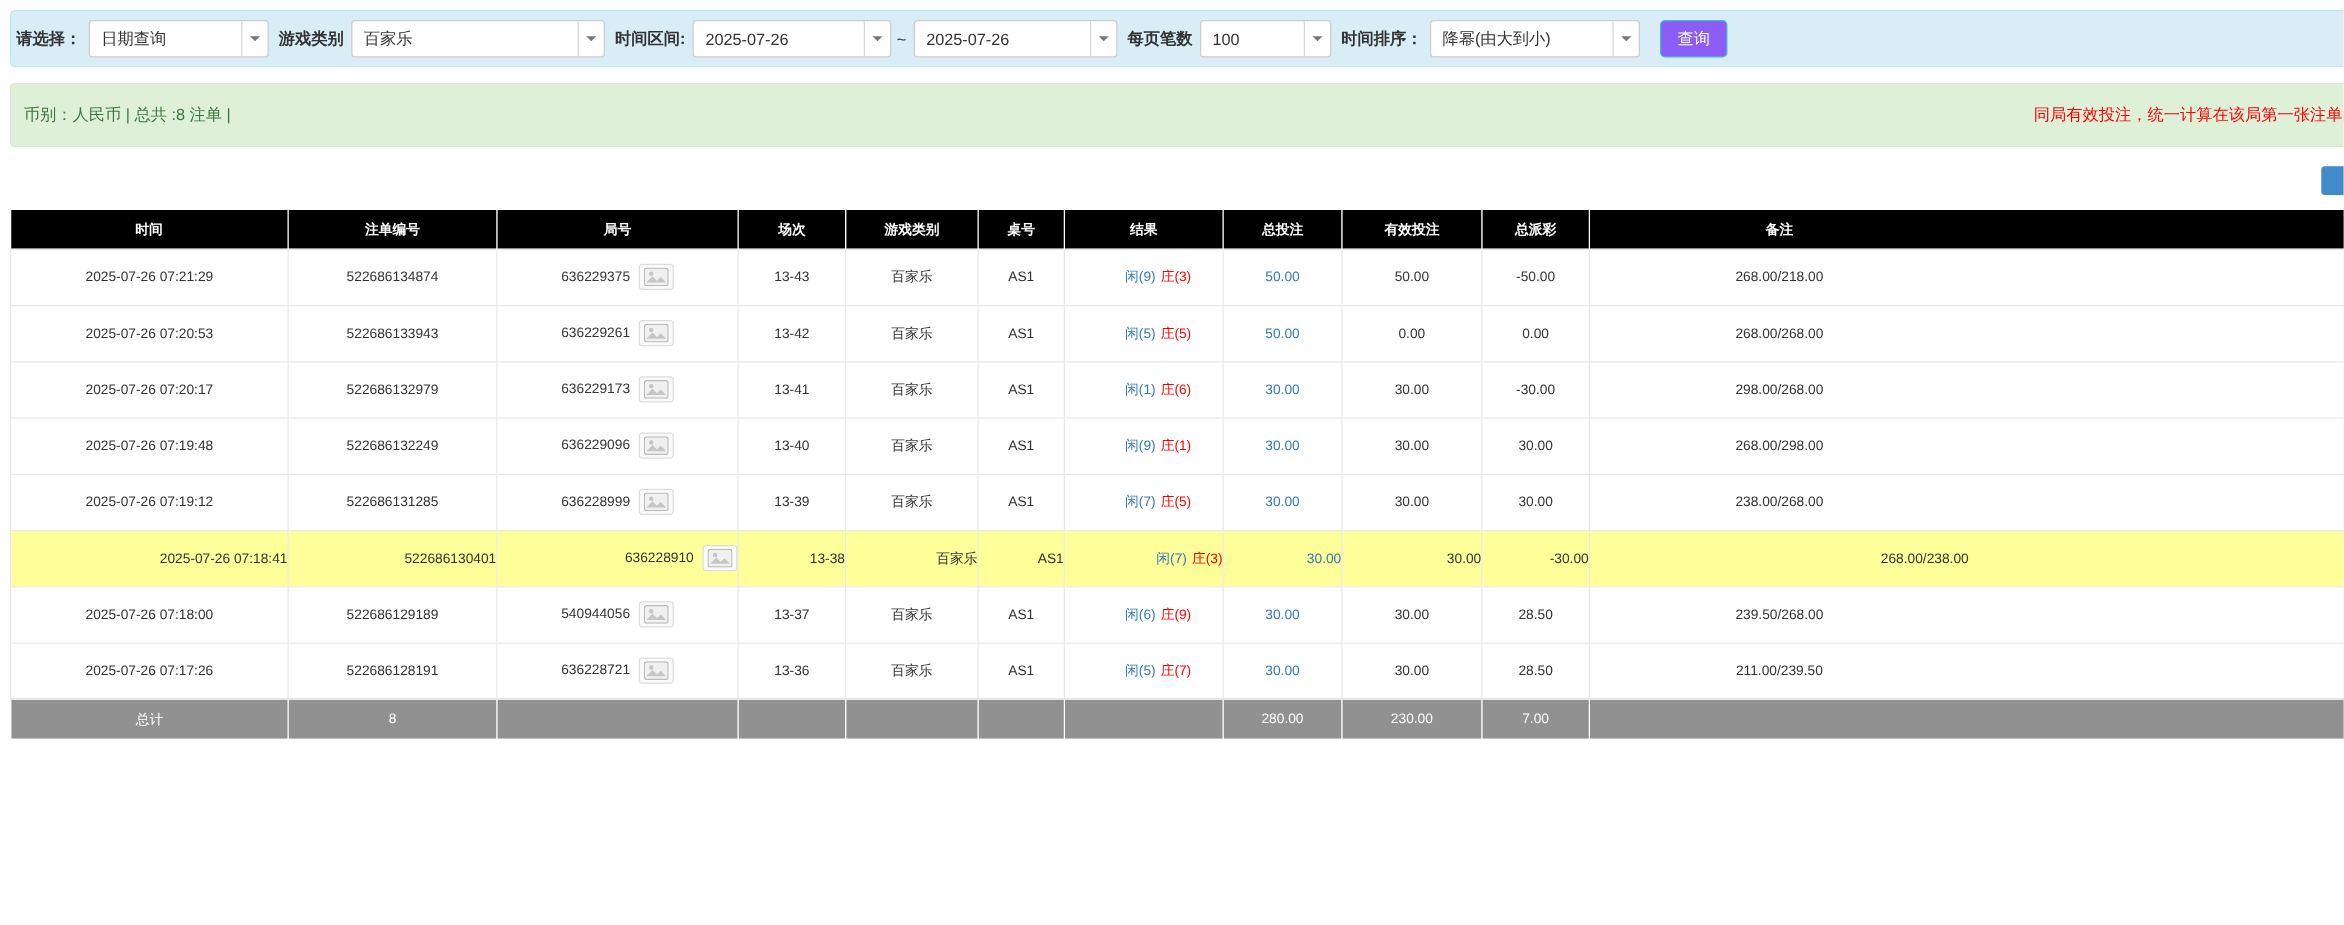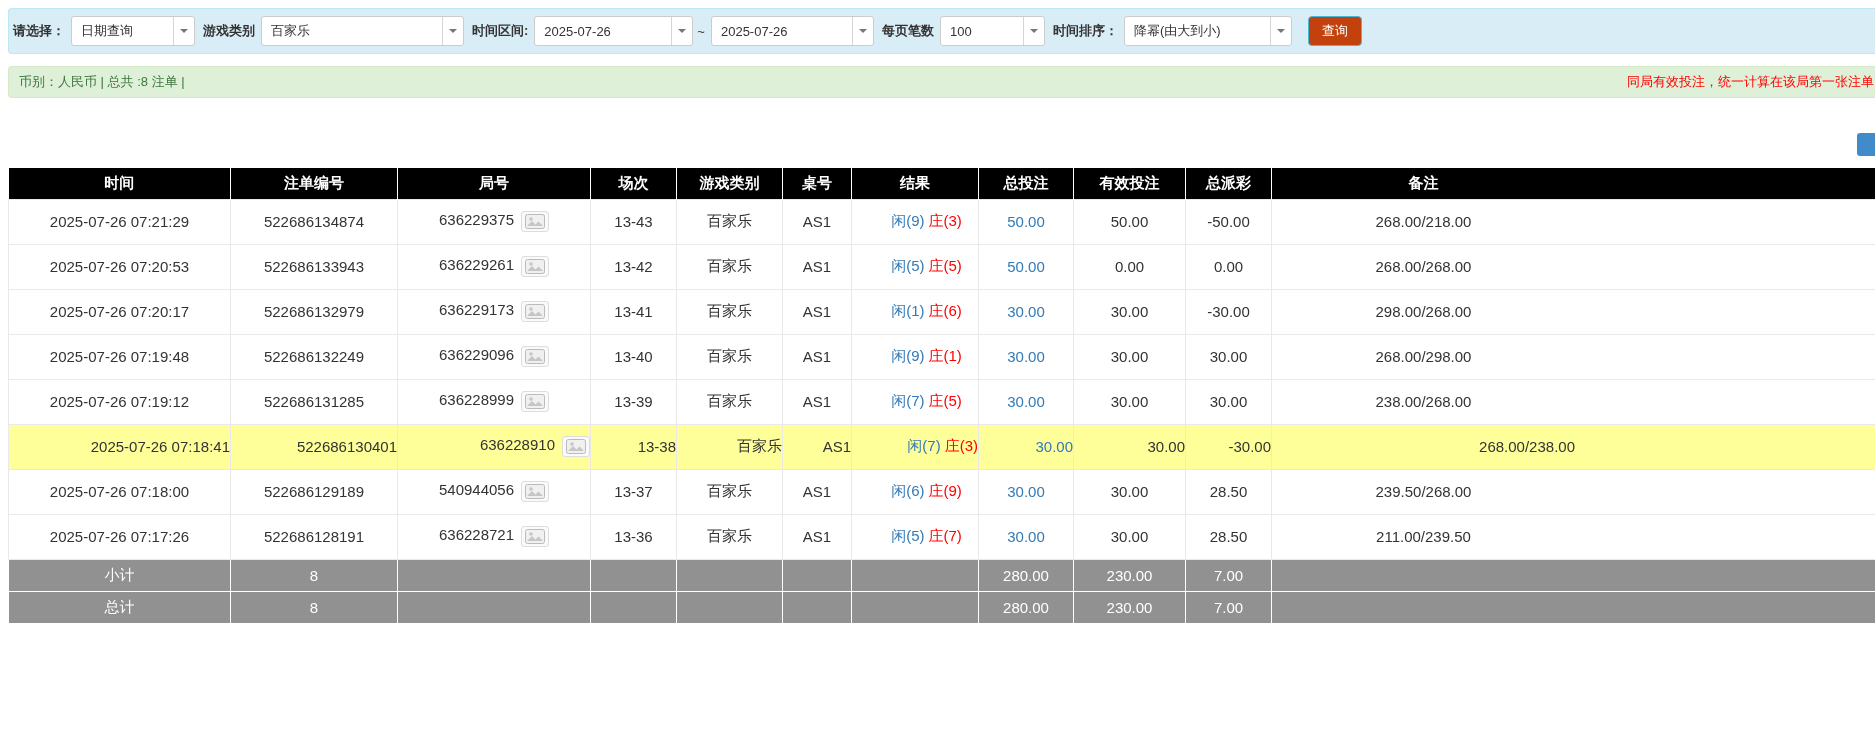--- a/index.html
+++ b/index.html
@@ -22,47 +22,47 @@
   }
   .select .value { padding: 0 9px; flex: 1; white-space: nowrap; overflow: hidden; }
   .select .caret-box {
     width: 21px; align-self: stretch; border-left: 1px solid #d5d5d5;
     display: flex; align-items: center; justify-content: center; flex: none;
   }
   .caret {
     width: 0; height: 0; border-left: 4px solid transparent;
     border-right: 4px solid transparent; border-top: 4px solid #777;
   }
-  .w126{width:124px}.w203{width:203px}.w159{width:159px}.w163{width:163px}.w105{width:105px}.w168{width:168px}
+  .w126{width:144px}.w203{width:203px}.w159{width:159px}.w163{width:163px}.w105{width:105px}.w168{width:168px}
   .tilde { margin: 0 0 0 -4px; }
   .search-btn {
-    margin-left: 8px; height: 30px; padding: 0 13px; background: #c2410c;
+    margin-left: 8px; height: 30px; padding: 0 13px; background: #8b5cf6;
     border: 1px solid #46b8da; color: #fff; border-radius: 4px; font-size: 13px;
     cursor: pointer; font-family: Liberation Serif, serif;
   }
 
   
   .summary-bar {
-    position: absolute; left: 8px; right: 0; top: 66px; height: 32px;
+    position: absolute; left: 8px; right: 0; top: 66px; height: 52px;
     background: #dff0d8; border: 1px solid #d6e9c6; border-right: none;
     border-radius: 4px 0 0 4px; display: flex; align-items: center;
     padding: 0 0 0 10px; color: #3c763d; overflow: hidden; justify-content: flex-end;
   }
   .summary-right { margin-left: auto; color: #ff0000; white-space: nowrap; margin-right: -12px; }
 
   
   .partial-btn {
     position: absolute; top: 133px; right: 0; width: 18px; height: 23px;
     background: #428bca; border-radius: 3px 0 0 3px; cursor: pointer;
   }
 
   
   table.records {
     position: absolute; left: 8px; top: 168px; border-collapse: collapse;
-    table-layout: fixed; width: 1867px; font-size: 15px;
+    table-layout: fixed; width: 1867px; font-size: 11px;
   }
   .records th {
     background: #000; color: #fff; font-weight: bold; height: 31px;
     border-right: 1px solid #fff; text-align: center;
   }
   .records tbody td {
     height: 45px; text-align: center; border: 1px solid #e9e9e9;
     background: #fff; color: #333;
   }
   .records tbody tr.highlight td { background: #ffff99; text-align: right; }
@@ -368,33 +368,20 @@
     <td>
       <span class="amount-link">30.00</span>
     </td>
     <td>30.00</td>
     <td>28.50</td>
     <td class="col-remark">211.00/239.50</td>
   </tr>
     </tbody>
   <tfoot>
     <tr>
-      <td>小计</td>
-      <td>8</td>
-      <td></td>
-        <td></td>
-      <td></td>
-        <td></td>
-      <td></td>
-      <td>280.00</td>
-      <td>230.00</td>
-      <td>7.00</td>
-      <td class="col-remark"></td>
-    </tr>
-    <tr>
       <td>总计</td>
       <td>8</td>
       <td></td>
         <td></td>
       <td></td>
         <td></td>
       <td></td>
       <td>280.00</td>
       <td>230.00</td>
       <td>7.00</td>

